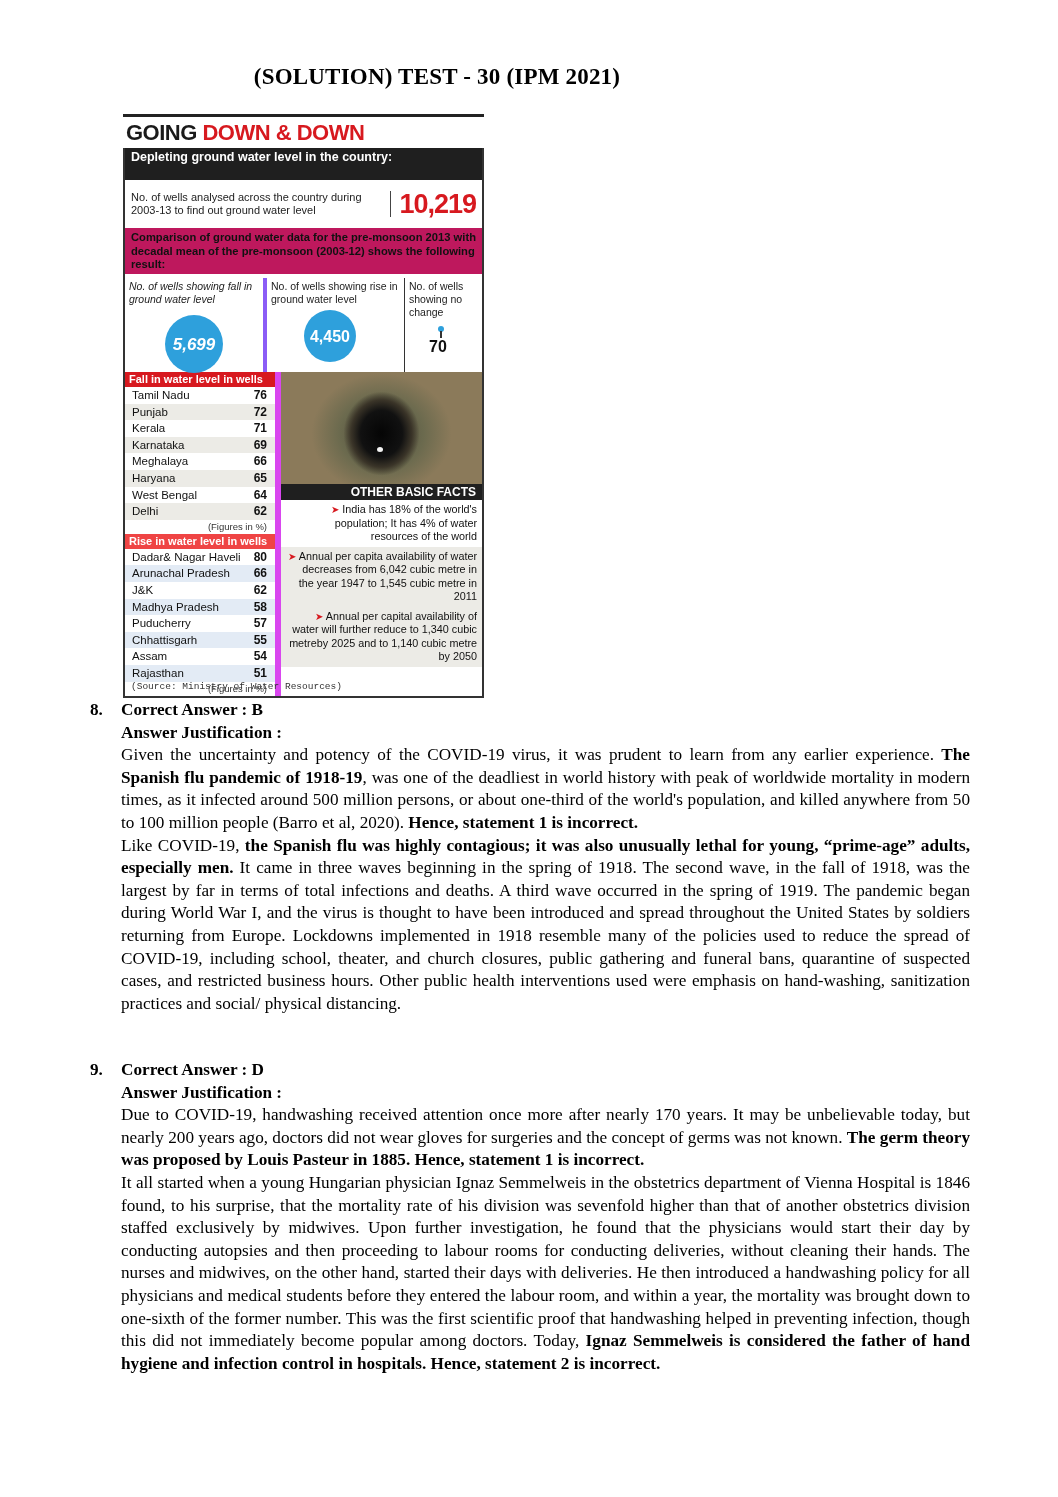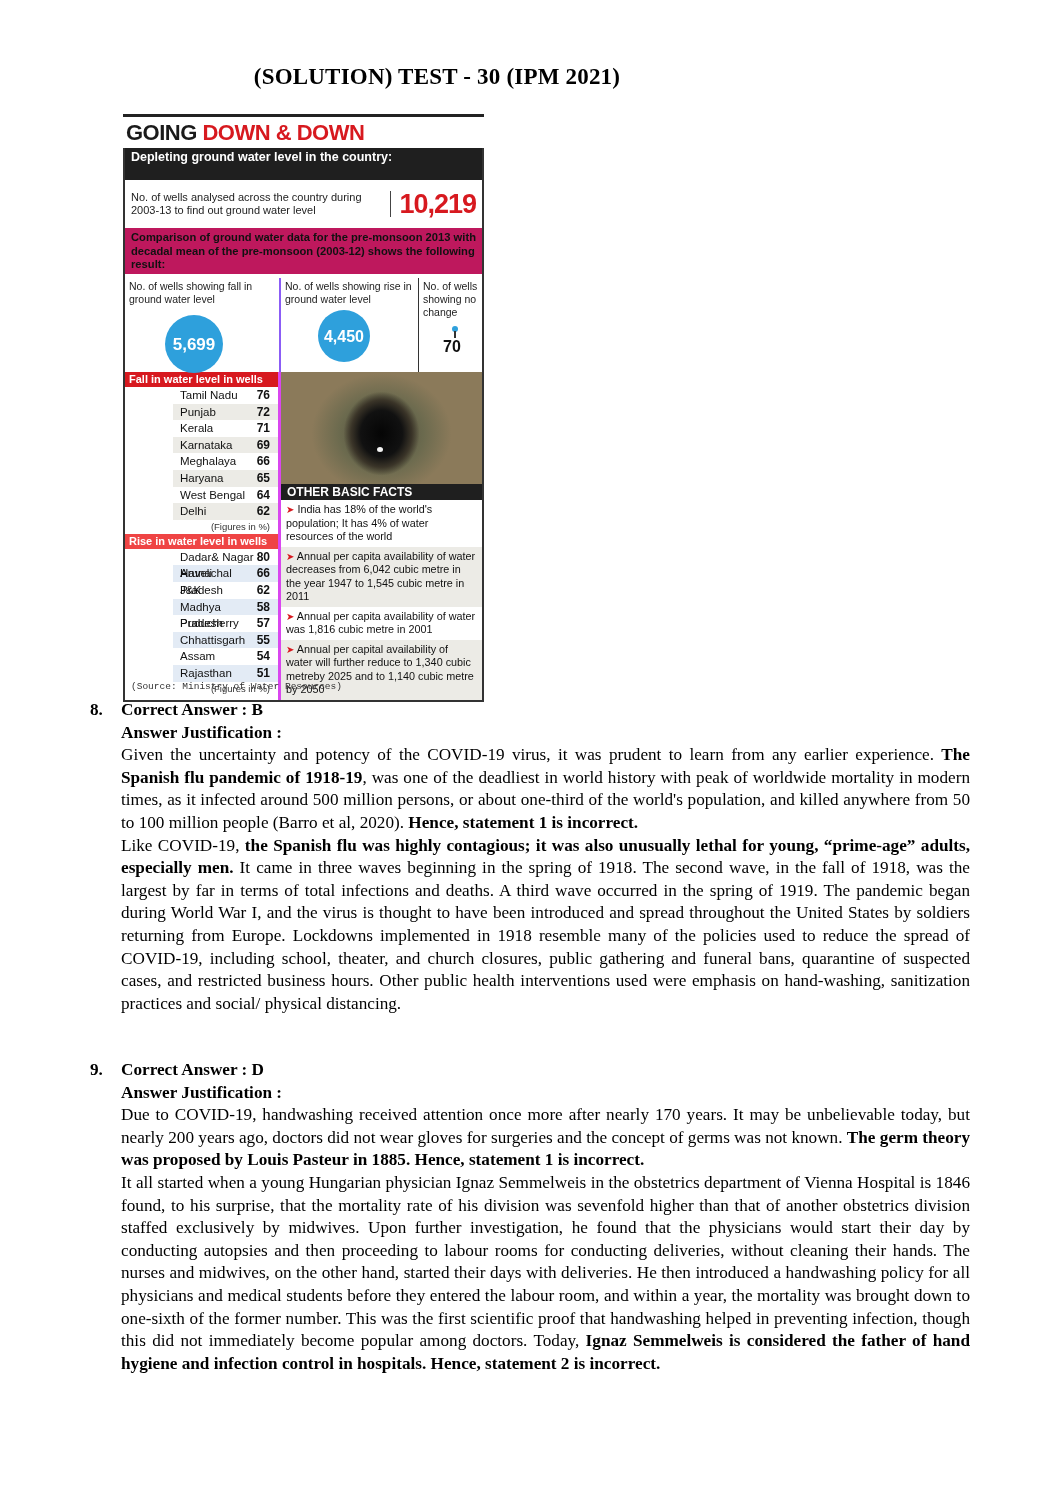--- a/index.html
+++ b/index.html
@@ -12,35 +12,35 @@
   .info .headline .k { color: #1a1a1a; }
   .info .headline .r { color: #d7191f; }
   .frame { border-left: 2px solid #333; border-right: 2px solid #333; border-bottom: 2px solid #333; }
   .darkbar { background: #1f1f1f; color: #fff; font-weight: bold; font-size: 12.5px; padding: 2px 6px; height: 32px; }
   .wells-row { display: flex; align-items: center; padding: 4px 6px; height: 48px; background: #fff; }
   .wells-row .txt { font-size: 11px; line-height: 13px; color: #222; flex: 1; border-right: 1px solid #444; padding-right: 4px; }
   .wells-row .big { color: #d7191f; font-weight: 900; font-size: 27px; padding-left: 8px; letter-spacing: -1px; }
   .compare { background: #be185d; font-weight: bold; font-size: 11.2px; line-height: 13.5px; padding: 3px 6px; height: 46px; color: #111; }
   .stats { display: flex; height: 98px; background: #fff; padding-top: 4px; }
   .stat { font-size: 10.5px; line-height: 13px; color: #222; padding: 2px 4px; position: relative; }
-  .stat.s1 { width: 156px; border-right: 2px solid #8b5cf6; }
+  .stat.s1 { width: 142px; border-right: 4px solid #8b5cf6; font-style: italic; }
   .stat.s2 { width: 138px; border-right: 1px solid #333; }
   .stat.s3 { flex: 1; }
   .circle { position: absolute; width: 58px; height: 58px; border-radius: 50%; background: #2ea0dc; color: #fff; font-weight: 900; font-size: 17px; display: flex; align-items: center; justify-content: center; }
   .s1 .circle { left: 40px; top: 37px; }
   .s2 .circle { left: 37px; top: 32px; width: 52px; height: 52px; font-size: 16px; }
   .pin { position: absolute; left: 33px; top: 48px; width: 6px; height: 6px; border-radius: 50%; background: #2ea0dc; }
   .pinstem { position: absolute; left: 35px; top: 53px; width: 1.5px; height: 7px; background: #333; }
   .nochange { position: absolute; left: 24px; top: 62px; font-weight: 900; font-size: 16px; color: #111; }
   .lower { display: flex; }
-  .left-col { width: 156px; border-right: 3px solid #d946ef; }
-  .right-col { flex: 1; }
+  .left-col { width: 156px; border-right: 6px solid #d946ef; }
+  .right-col { flex: 1; text-align: right; }
   .sec-red { background: #d7191f; color: #fff; font-weight: bold; font-size: 11px; padding: 1px 4px; height: 15px; }
   .sec-blue { background: #ef4444; color: #fff; font-weight: bold; font-size: 11px; padding: 1px 4px; height: 15px; }
-  .st-row { display: flex; justify-content: space-between; font-size: 11.5px; height: 16.6px; line-height: 16.6px; padding: 0 8px 0 7px; color: #111; margin-left: 48px; }
+  .st-row { display: flex; justify-content: space-between; font-size: 11.5px; height: 16.6px; line-height: 16.6px; padding: 0 8px 0 7px; color: #111; }
   .st-row .v { font-weight: bold; font-size: 12px; }
   .st-row.alt-red { background: #ecebe6; }
   .st-row.alt-blue { background: #e3ebf5; }
   .figs { text-align: right; font-size: 9.5px; padding: 1px 8px 2px 0; color: #333; height: 14px; }
   .well-photo { height: 112px; position: relative; overflow: hidden;
     background: radial-gradient(ellipse 38px 42px at 50% 55%, #050505 0%, #111 55%, #3a3428 80%, transparent 100%),
                 radial-gradient(ellipse 70px 60px at 50% 55%, #4a4538 0%, #6b6a4e 60%, #8b7a5a 100%),
                 linear-gradient(135deg, #8d7256, #6e7a4e 50%, #9b7b5c); }
   .well-photo .glint { position: absolute; left: 96px; top: 75px; width: 6px; height: 5px; border-radius: 50%; background: #f4f4f4; }
   .fact-head { background: #1f1f1f; color: #fff; font-weight: bold; font-size: 12px; padding: 1px 6px; height: 16px; }
@@ -164,21 +164,20 @@
         </div>
         <div class="figs">(Figures in %)</div>
       </div>
       <div class="right-col">
         <div class="well-photo">
             <div class="glint"></div>
           </div>
         <div class="fact-head">OTHER BASIC FACTS</div>
         <div class="fact"><span class="arr">➤</span> <span>India has 18% of the world's population; It has 4% of water resources of the world</span></div>
         <div class="fact shade"><span class="arr">➤</span> <span>Annual per capita availability of water decreases from 6,042 cubic metre in the year 1947 to 1,545 cubic metre in 2011</span></div>
-        <div class="fact"><span class="arr">➤</span> <span>Annual per capita availability of water was 1,816 cubic metre in 2001</span></div>
         <div class="fact shade"><span class="arr">➤</span> <span>Annual per capital availability of water will further reduce to 1,340 cubic metreby 2025 and to 1,140 cubic metre by 2050</span></div>
       </div>
     </div>
   </div>
 </div>
 <div class="source">(Source: Ministry of Water Resources)</div>
 
 <div class="q" style="top:699px;">
   <span class="num">8.</span>
   <div class="body">

